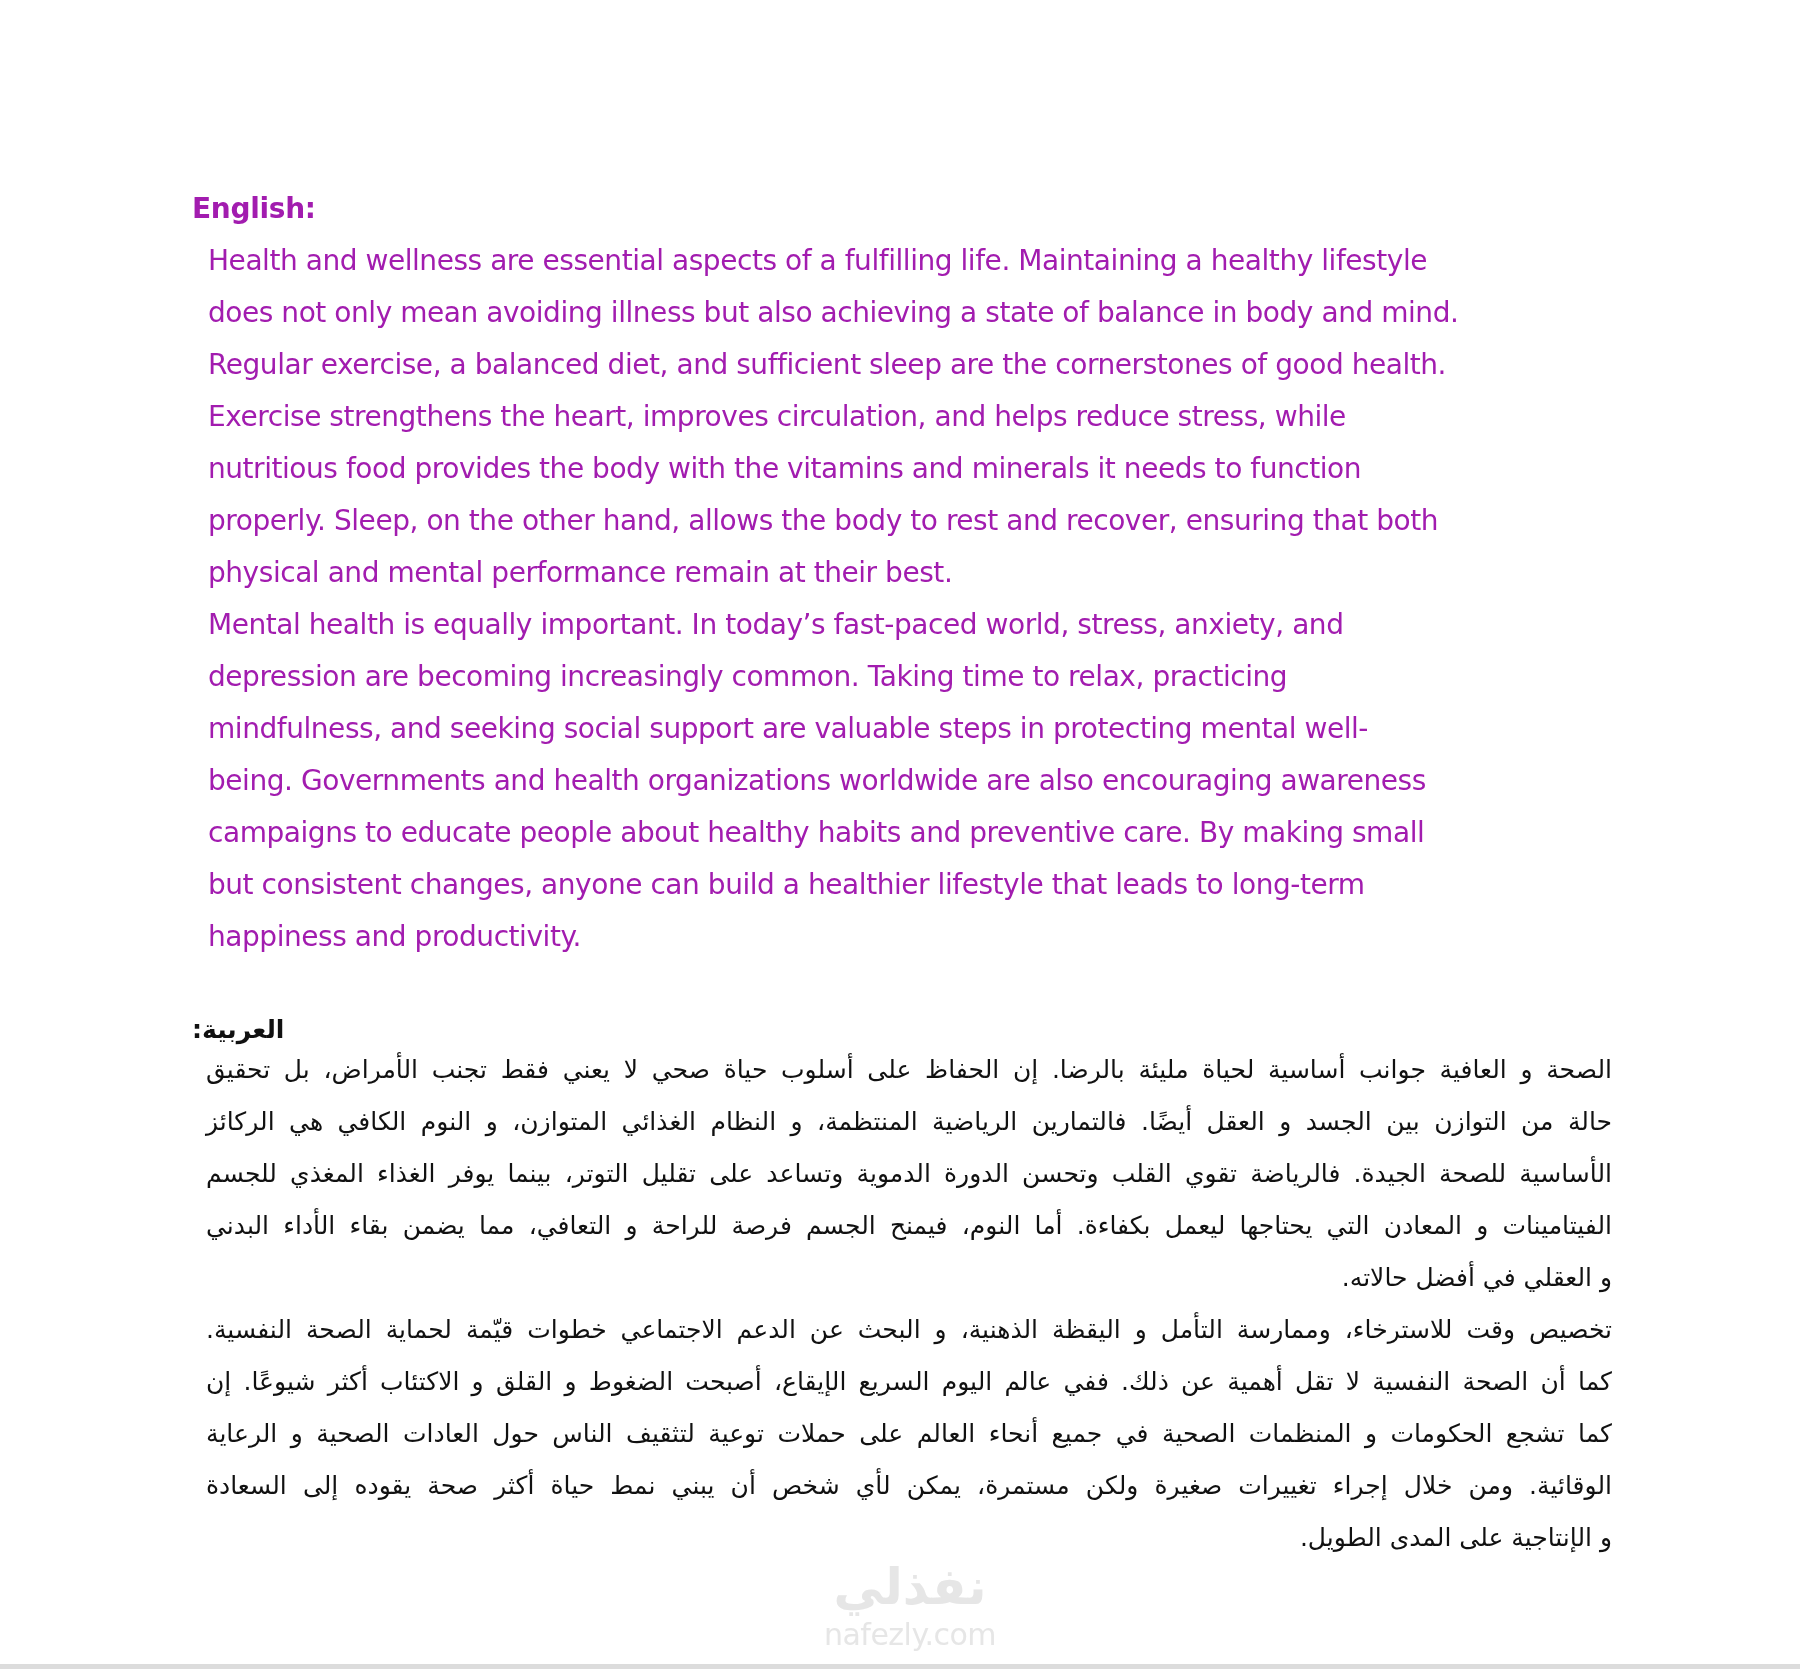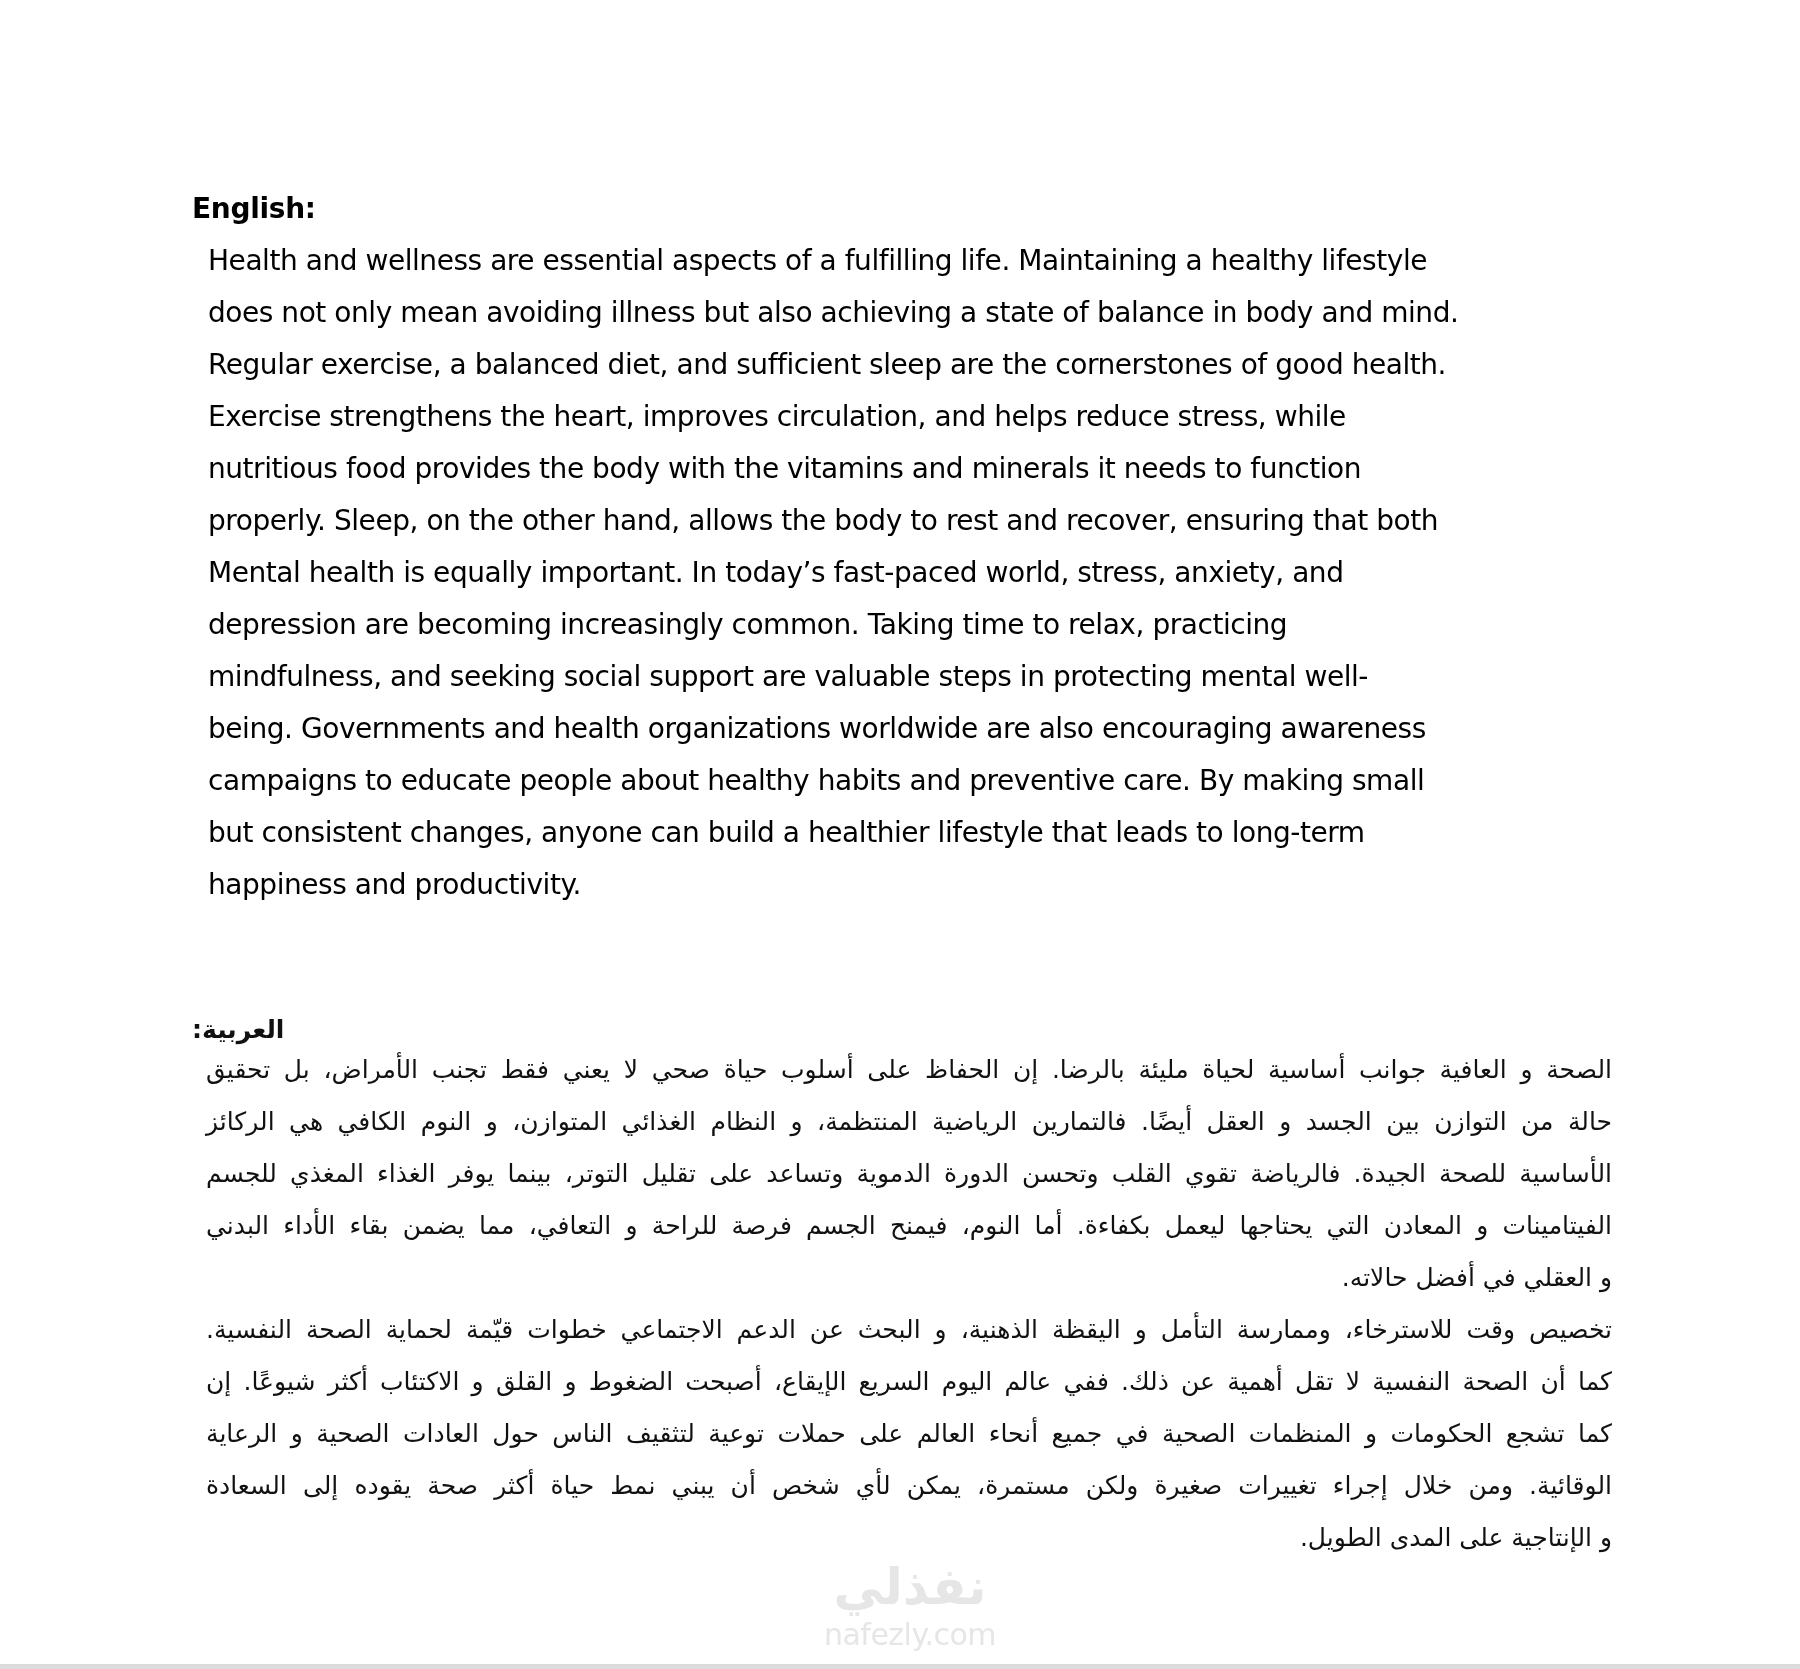--- a/index.html
+++ b/index.html
@@ -1,18 +1,18 @@
 <!DOCTYPE html>
 <html><head>
   <meta charset="utf-8">
   <style>
     html, body { margin: 0; padding: 0; background: #ffffff; }
     body { width: 1800px; height: 1669px; position: relative; overflow: hidden; }
     .page { position: absolute; left: 0; top: 0; width: 1800px; height: 1669px; background: #ffffff; }
-    .en-block { position: absolute; left: 192px; top: 183px; width: 1440px; font-family: "DejaVu Sans", sans-serif; color: #000000; }
+    .en-block { position: absolute; left: 192px; top: 183px; width: 1440px; font-family: "DejaVu Sans", sans-serif; color: #a21caf; }
     .en-heading { font-weight: bold; font-size: 28px; line-height: 52px; height: 52px; letter-spacing: -0.3px; }
     .en-line { font-size: 28px; line-height: 52px; height: 52px; white-space: nowrap; letter-spacing: -0.45px; margin-left: 16px; }
     .ar-block { position: absolute; left: 192px; top: 1000px; width: 1420px; font-family: "DejaVu Sans", sans-serif; color: #111111; }
     .ar-heading { direction: rtl; text-align: left; font-weight: bold; font-size: 25px; line-height: 44px; height: 44px; }
     .ar-heading span { display: inline-block; direction: rtl; margin-top: 8px; }
     .ar-line { direction: rtl; font-size: 25px; line-height: 52px; height 52px; white-space: nowrap; letter-spacing: -0.6px; margin-left: 14px; }
     .ar-line.justify { text-align: justify; text-align-last: justify; }
     .ar-line.left-end { text-align: right; }
     .watermark { position: absolute; left: 790px; top: 1556px; width: 240px; text-align: center; color: #e6e6e6; }
     .wm-ar { font-family: "DejaVu Sans", sans-serif; font-weight: bold; font-size: 50px; line-height: 62px; direction: rtl; }
@@ -25,20 +25,21 @@
 <div class="page">
 
   <div class="en-block">
     <div class="en-heading">English:</div>
     <div class="en-line"> Health and wellness are essential aspects of a fulfilling life. Maintaining a healthy lifestyle</div>
     <div class="en-line">does not only mean avoiding illness but also achieving a state of balance in body and mind.</div>
     <div class="en-line">Regular exercise, a balanced diet, and sufficient sleep are the cornerstones of good health.</div>
     <div class="en-line">Exercise strengthens the heart, improves circulation, and helps reduce stress, while</div>
     <div class="en-line">nutritious food provides the body with the vitamins and minerals it needs to function</div>
     <div class="en-line">properly. Sleep, on the other hand, allows the body to rest and recover, ensuring that both</div>
+    <div class="en-line">physical and mental performance remain at their best.</div>
     <div class="en-line"> Mental health is equally important. In today’s fast-paced world, stress, anxiety, and</div>
     <div class="en-line">depression are becoming increasingly common. Taking time to relax, practicing</div>
     <div class="en-line">mindfulness, and seeking social support are valuable steps in protecting mental well-</div>
     <div class="en-line">being. Governments and health organizations worldwide are also encouraging awareness</div>
     <div class="en-line">campaigns to educate people about healthy habits and preventive care. By making small</div>
     <div class="en-line">but consistent changes, anyone can build a healthier lifestyle that leads to long-term</div>
     <div class="en-line">happiness and productivity.</div>
   </div>
 
   <div class="ar-block">

